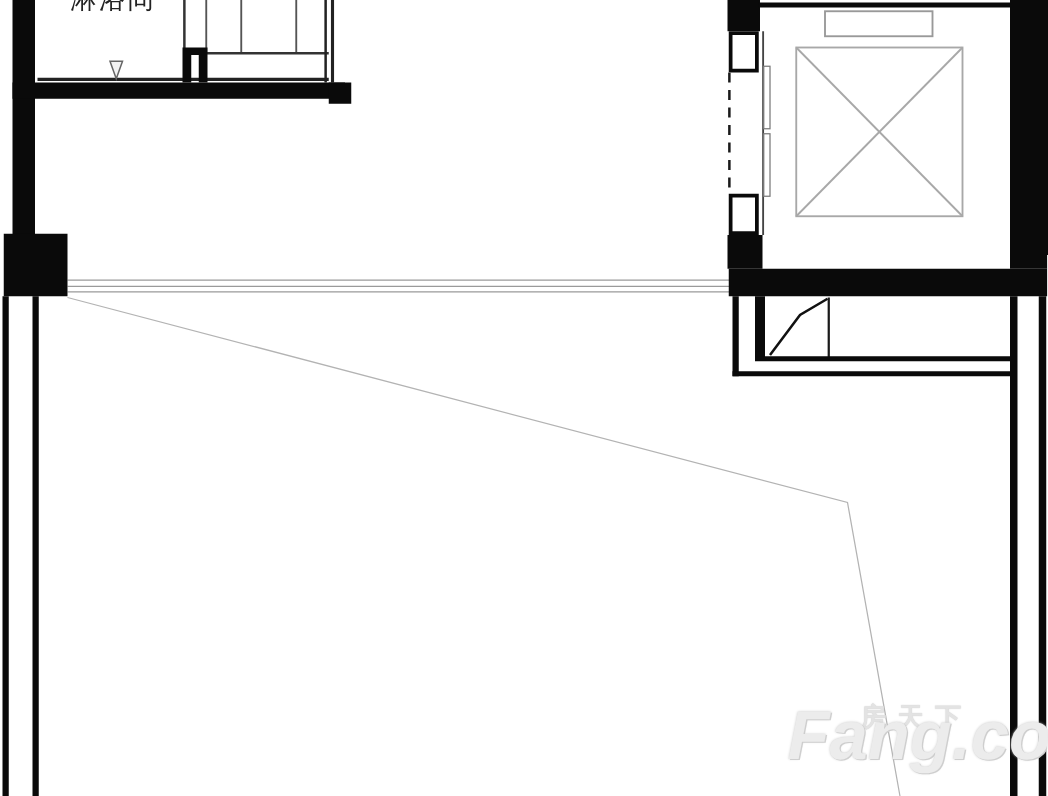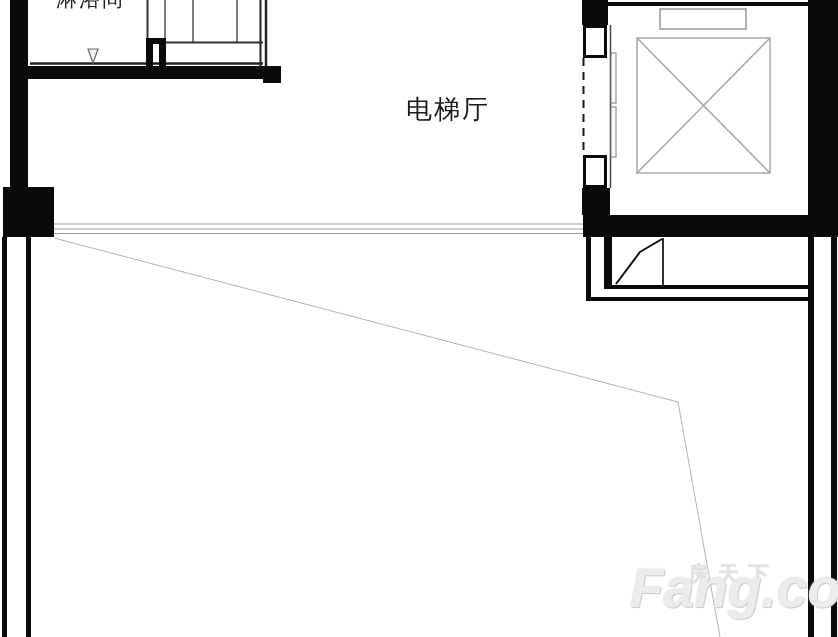--- a/index.html
+++ b/index.html
@@ -83,21 +83,20 @@
   <div class="wall" style="left:808px;top:0;width:30px;height:215px;"></div>
   <div class="wall" style="left:583px;top:215px;width:255px;height:22px;"></div>
 
   <div class="wall" style="left:586px;top:237px;width:5px;height:64px;"></div>
   <div class="wall" style="left:604px;top:237px;width:8px;height:51px;"></div>
   <div class="wall" style="left:604px;top:285px;width:207px;height:4px;"></div>
   <div class="wall" style="left:586px;top:297px;width:227px;height:4px;"></div>
   <div class="wall" style="left:808px;top:237px;width:6px;height:400px;"></div>
   <div class="wall" style="left:831px;top:237px;width:6px;height:400px;"></div>
 
-  <div class="label-hall">电梯厅</div>
 
   <div class="label-room-clip">
     <span>淋浴间</span>
   </div>
 
   <div class="watermark">
     <div class="wm-cn">房天下</div>
     <div class="wm-en">Fang.com</div>
   </div>
 

